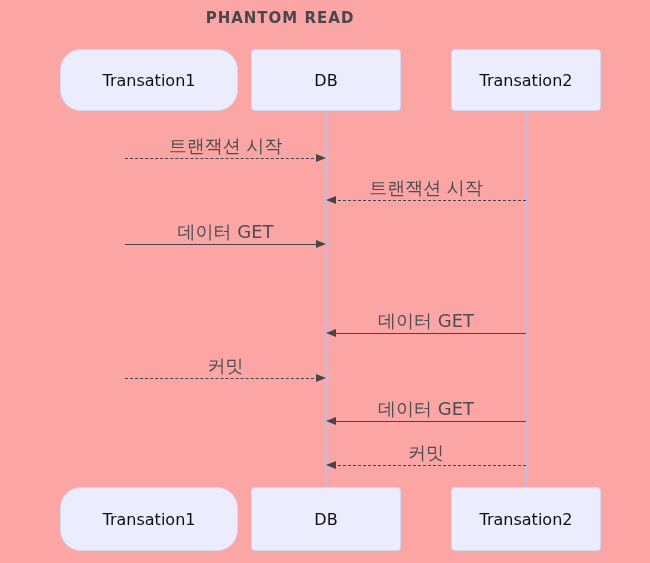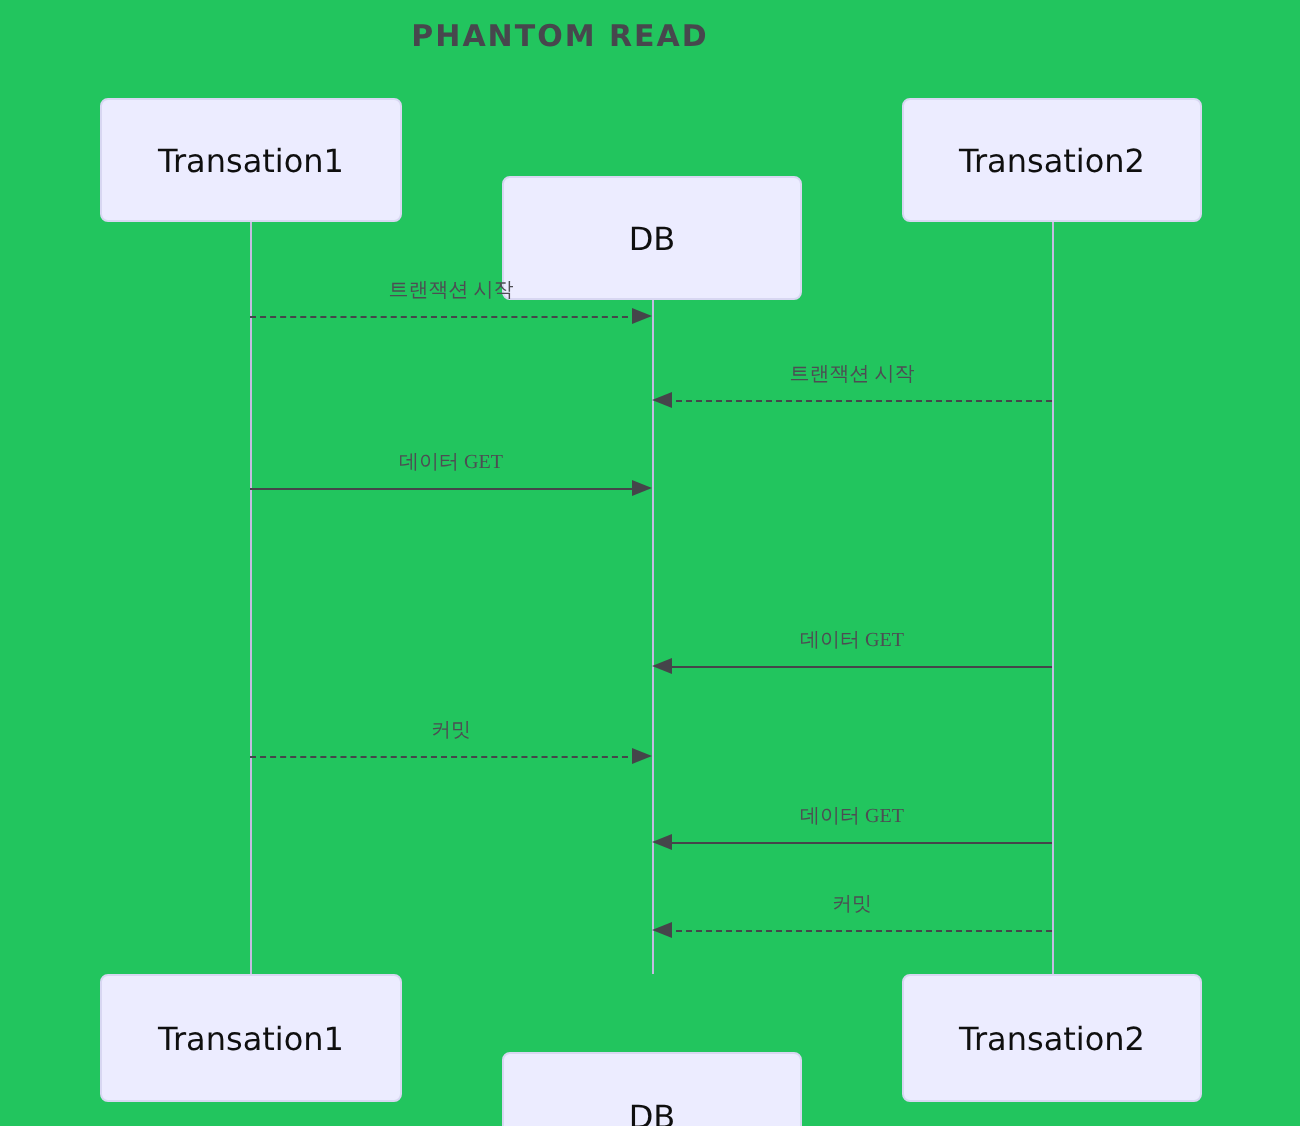--- a/index.html
+++ b/index.html
@@ -1,20 +1,20 @@
 <!DOCTYPE html>
 <html><head>
 <meta charset="utf-8">
 <style>
   html, body { margin: 0; padding: 0; background: #000; }
   .stage {
     position: relative;
     width: 650px;
     height: 563px;
-    background: #22c55e;
+    background: #fca5a5;
     overflow: hidden;
     font-family: "DejaVu Sans", "Liberation Sans", sans-serif;
   }
   .diagram-title {
     position: absolute;
     left: 0; top: 9px; width: 560px;
     text-align: center;
     color: #47474d;
     font-size: 15px;
     font-weight: 700;
@@ -28,22 +28,22 @@
     border-radius: 4px;
     display: flex;
     align-items: center;
     justify-content: center;
     color: #0f0f0f;
     font-size: 16px;
     box-sizing: border-box;
   }
   .actor-top { top: 49px; }
   .actor-bottom { top: 487px; height: 64px; }
-  .actor-t1 { left: 50px;  width: 151px; }
-  .actor-db { left: 251px; width: 150px; margin-top: 39px; }
+  .actor-t1 { left: 60px;  width: 178px; border-radius: 21px; }
+  .actor-db { left: 251px; width: 150px; }
   .actor-t2 { left: 451px; width: 150px; text-align: center; }
   .lifeline {
     position: absolute;
     top: 111px;
     height: 376px;
     width: 1px;
     background: #c3bce0;
   }
   .lifeline-t1 { left: 125px; }
   .lifeline-db { left: 326px; }
@@ -51,23 +51,22 @@
   .msg {
     position: absolute;
     height: 26px;
   }
   .msg-label {
     position: absolute;
     left: 0; top: 0; width: 100%;
     height: 18px; line-height: 18px;
     text-align: center;
     color: #4d4d53;
-    font-size: 10px;
+    font-size: 18px;
     white-space: nowrap;
-    font-family: Liberation Serif, serif;
   }
   .msg-line {
     position: absolute;
     top: 21px;
     height: 0;
     border-top: 1px solid #45454a;
   }
   .msg-line.solid-line  { border-top-style: solid; }
   .msg-line.dashed-line { border-top-style: dashed; }
   .msg-line.to-right { left: 0; width: calc(100% - 7px); }

